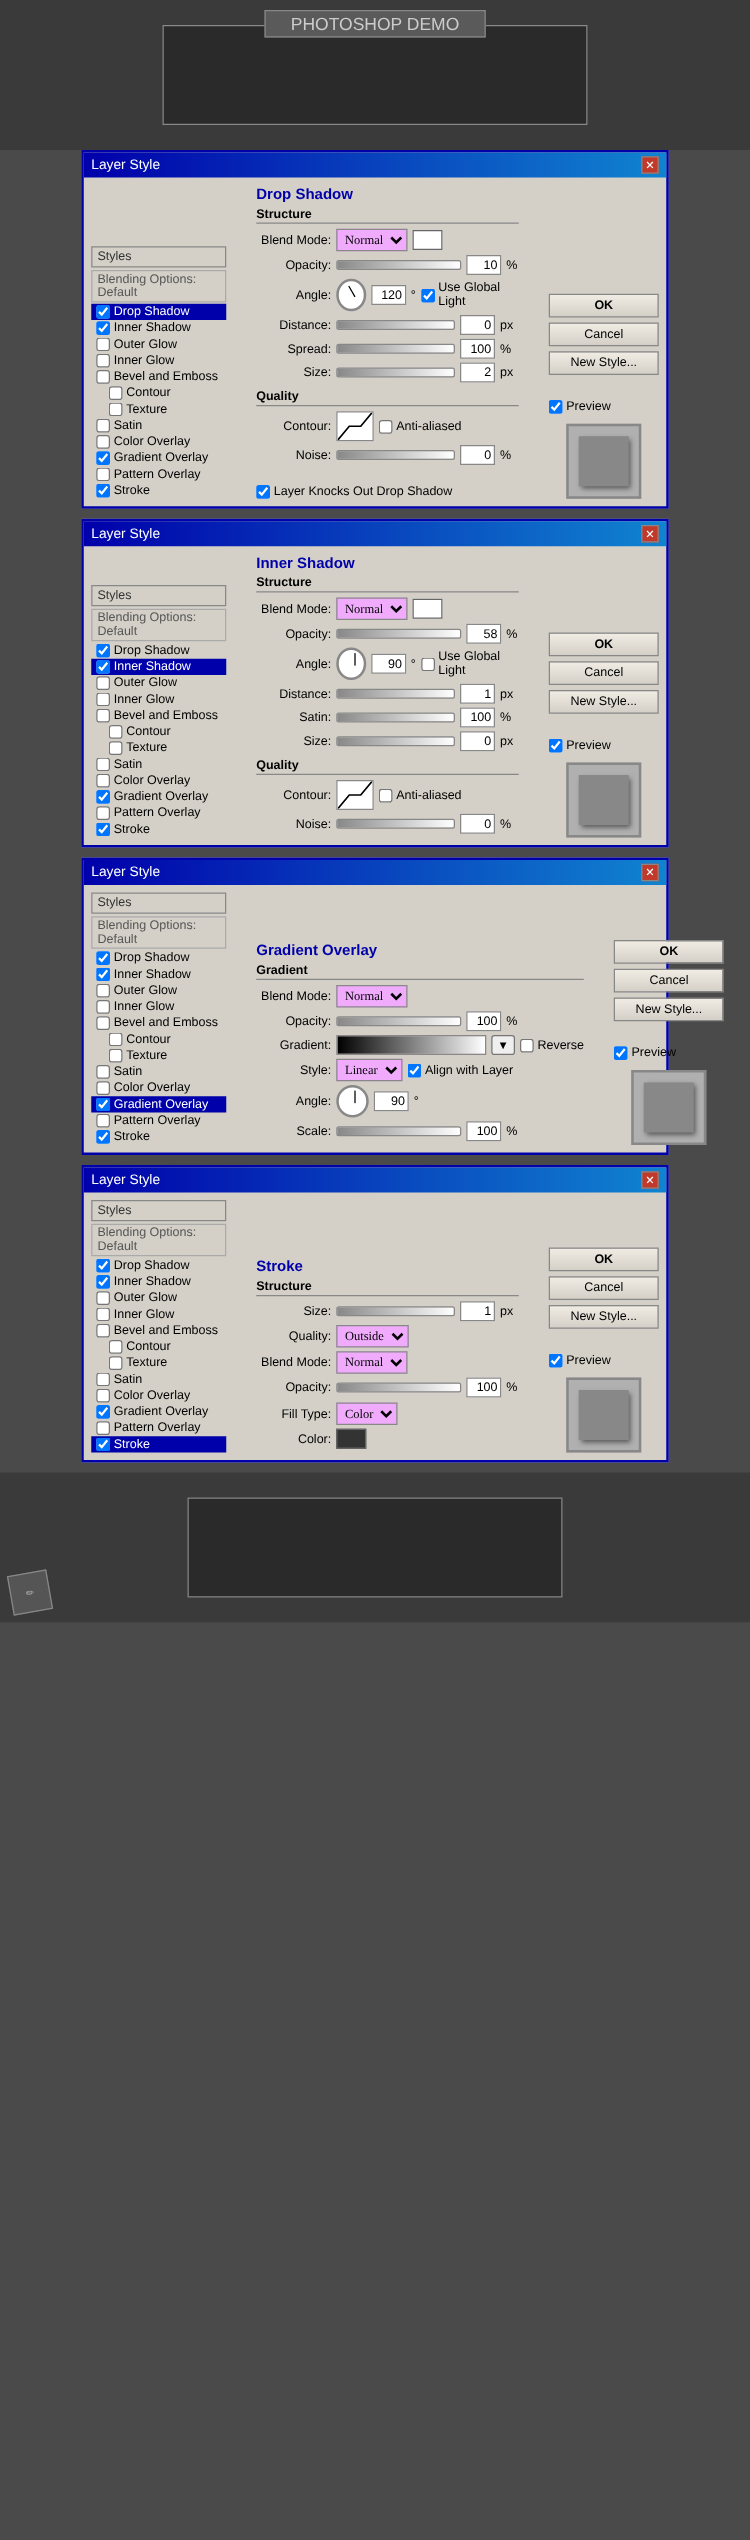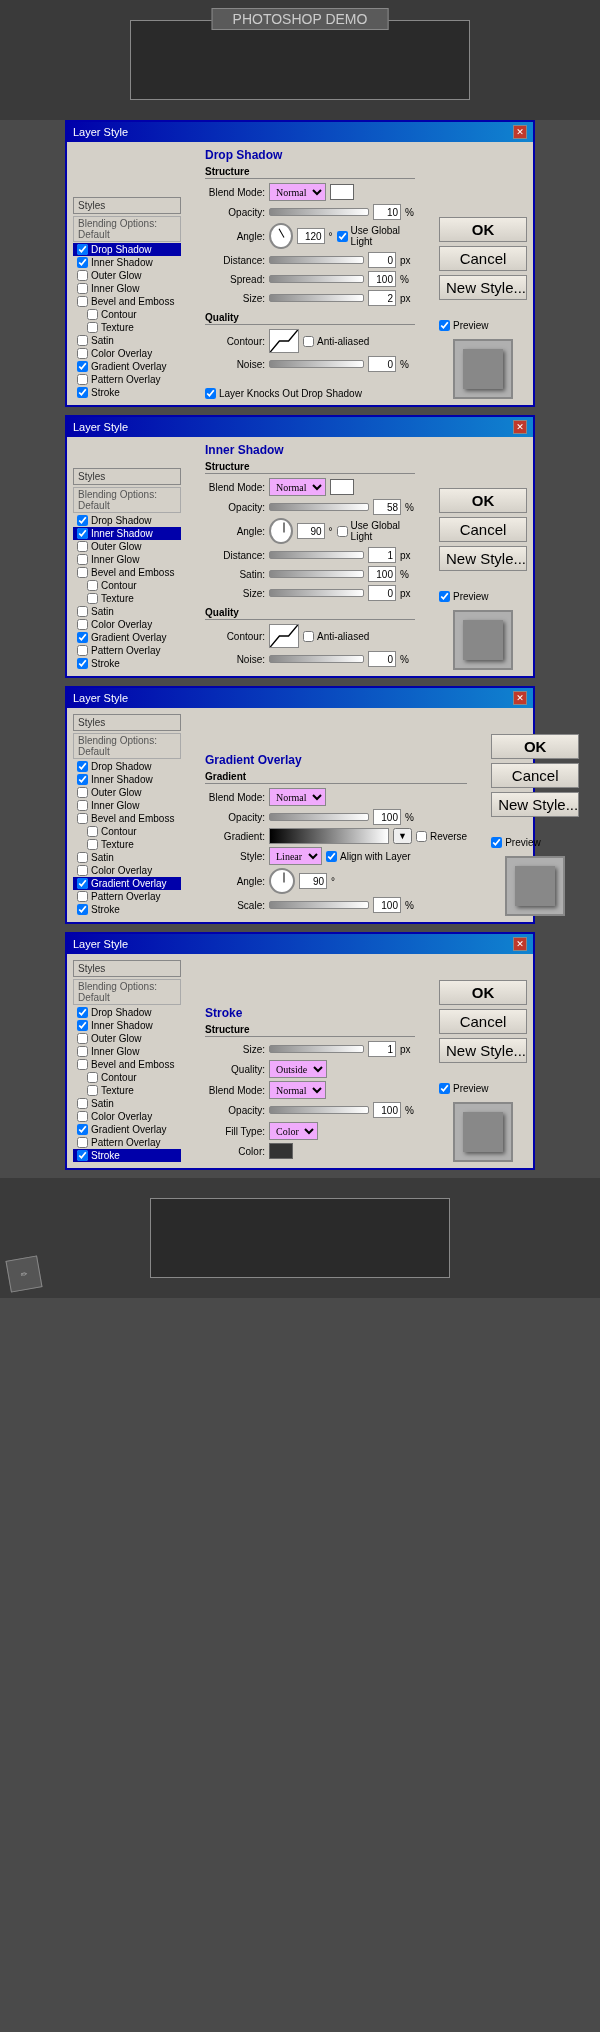--- a/index.html
+++ b/index.html
@@ -237,21 +237,21 @@
     .right-panel {
       width: 88px;
       flex-shrink: 0;
       display: flex;
       flex-direction: column;
       gap: 4px;
       align-items: stretch;
     }
     .btn {
       padding: 3px 6px;
-      font-size: 15px;
+      font-size: 10px;
       border: 1px solid #888;
       background: linear-gradient(to bottom, #f0ece4, #d4d0c8);
       cursor: pointer;
       text-align: center;
       white-space: nowrap;
     }
     .btn-ok {
       font-weight: bold;
     }
     .preview-box {

